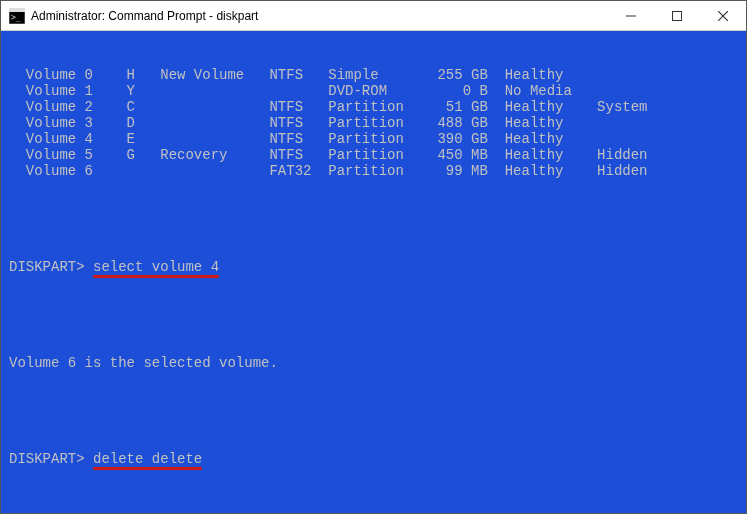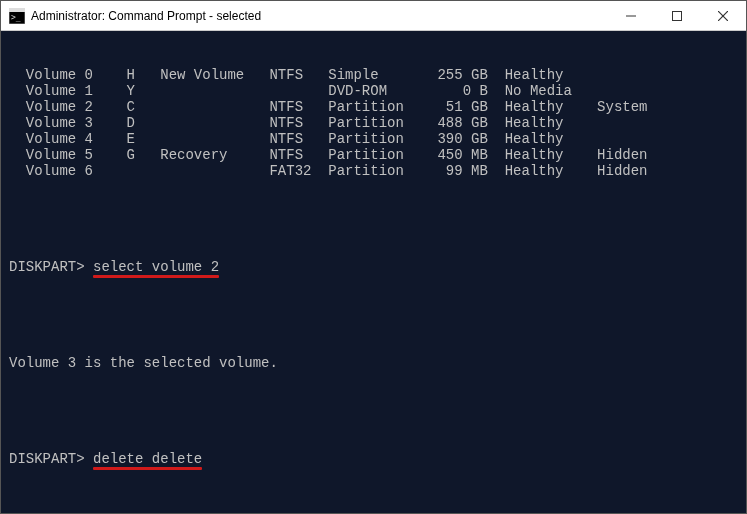--- a/index.html
+++ b/index.html
@@ -61,21 +61,21 @@
       font-family: 'Segoe UI', sans-serif;
       font-size: 13px;
       color: #333;
       cursor: default;
     }
     .win-btn.close {
       font-size: 15px;
     }
     .console {
       flex: 1;
-      background: #0f172a;
+      background: #1d4ed8;
       color: #c0c0c0;
       padding: 4px 8px 4px 8px;
       font-size: 14px;
       line-height: 16px;
       white-space: pre;
       overflow: hidden;
       font-family: 'Consolas', 'Courier New', monospace;
       letter-spacing: 0px;
     }
     .row {
@@ -115,21 +115,21 @@
 
 <div class="window">
   <div class="titlebar">
     <span class="titlebar-icon">
       <svg viewBox="0 0 16 16">
         <rect x="0" y="0" width="16" height="16" fill="#000" stroke="#888" stroke-width="1"></rect>
         <rect x="0" y="0" width="16" height="4" fill="#ddd"></rect>
         <text x="2" y="12" font-size="8" fill="#ccc" font-family="monospace">&gt;_</text>
       </svg>
     </span>
-    <span class="titlebar-text">Administrator: Command Prompt - selected</span>
+    <span class="titlebar-text">Administrator: Command Prompt - diskpart</span>
     <div class="window-controls">
       <div class="win-btn">
         <svg width="10" height="10" viewBox="0 0 10 10">
             <line x1="0" y1="5" x2="10" y2="5" stroke="#333" stroke-width="1"></line>
           </svg>
       </div>
       <div class="win-btn">
         <svg width="10" height="10" viewBox="0 0 10 10">
             <rect x="0.5" y="0.5" width="9" height="9" fill="none" stroke="#333" stroke-width="1"></rect>
           </svg>
@@ -139,23 +139,23 @@
             <line x1="0" y1="0" x2="10" y2="10" stroke="#333" stroke-width="1.2"></line>
             <line x1="10" y1="0" x2="0" y2="10" stroke="#333" stroke-width="1.2"></line>
           </svg>
       </div>
     </div>
   </div>
 
   <div class="console">
     <div id="volume-list"><div class="vol-line">  Volume 0    H   New Volume   NTFS   Simple       255 GB  Healthy    </div><div class="vol-line">  Volume 1    Y                       DVD-ROM         0 B  No Media   </div><div class="vol-line">  Volume 2    C                NTFS   Partition     51 GB  Healthy    System</div><div class="vol-line">  Volume 3    D                NTFS   Partition    488 GB  Healthy    </div><div class="vol-line">  Volume 4    E                NTFS   Partition    390 GB  Healthy    </div><div class="vol-line">  Volume 5    G   Recovery     NTFS   Partition    450 MB  Healthy    Hidden</div><div class="vol-line">  Volume 6                     FAT32  Partition     99 MB  Healthy    Hidden</div></div>
     <div class="blank"></div>
-    <div class="prompt-line"><span class="prompt">DISKPART&gt; </span><span class="underlined">select volume 2</span></div>
+    <div class="prompt-line"><span class="prompt">DISKPART&gt; </span><span class="underlined">select volume 4</span></div>
     <div class="blank"></div>
-    <div class="row">Volume 3 is the selected volume.</div>
+    <div class="row">Volume 6 is the selected volume.</div>
     <div class="blank"></div>
     <div class="prompt-line"><span class="prompt">DISKPART&gt; </span><span class="underlined">delete delete</span></div>
     <div class="blank"></div>
     
     
     
     
     
     
     

